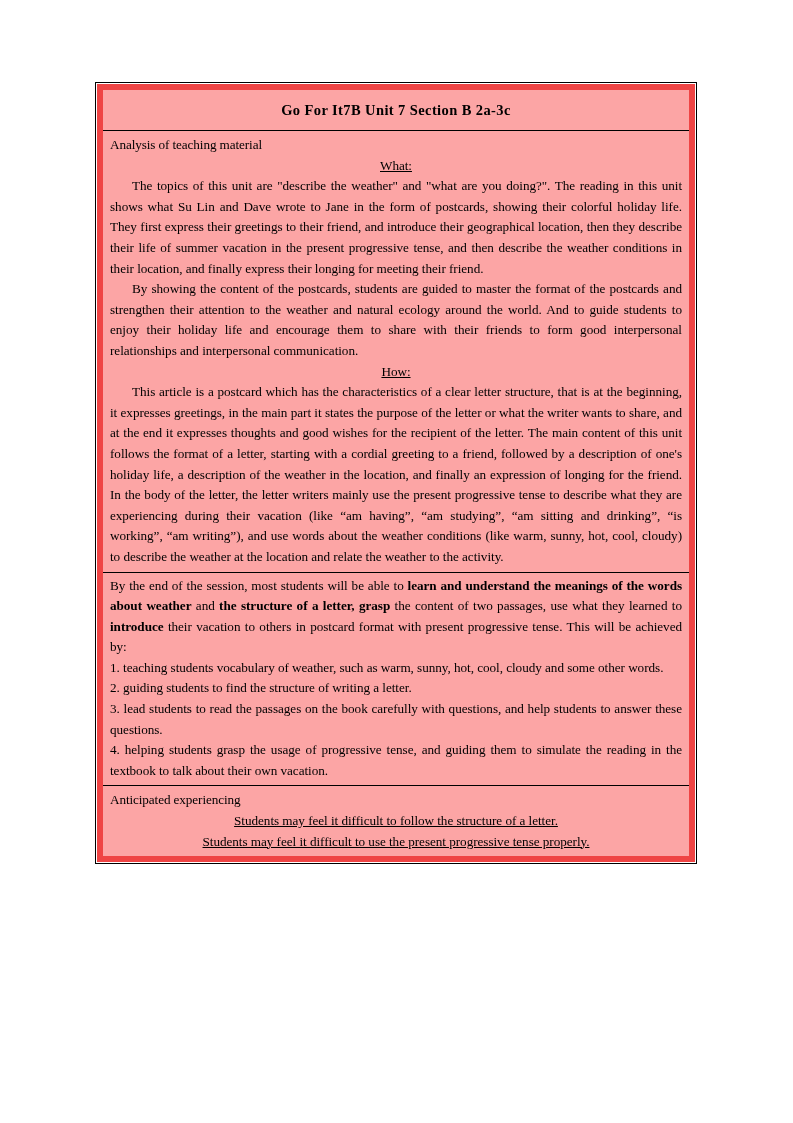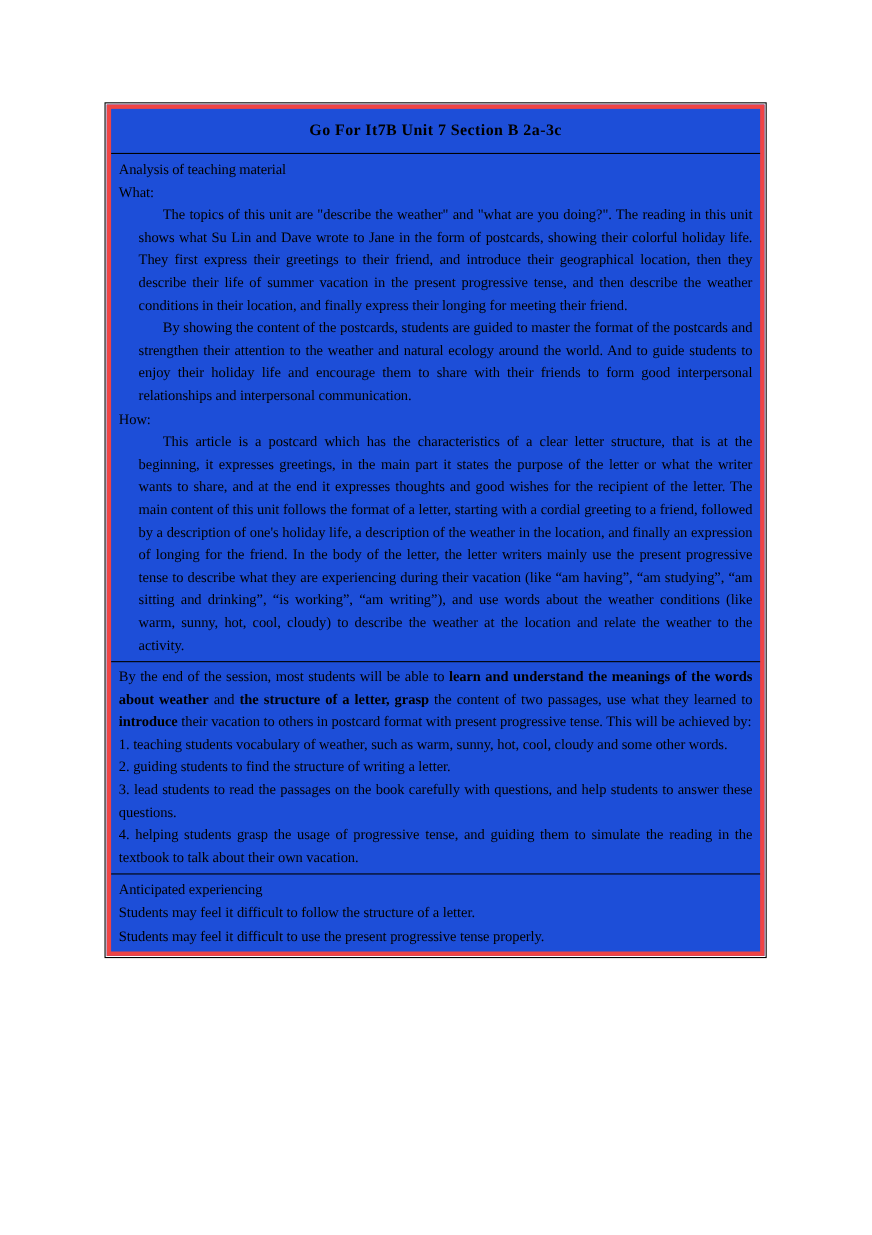--- a/index.html
+++ b/index.html
@@ -21,27 +21,27 @@
     left: 0; top: 0;
     width: 793px;
     height: 1123px;
     background: #ffffff;
   }
 
   
   .plan-table {
     position: absolute;
     left: 97px;
-    top: 95px;
+    top: 84px;
     width: 598px;
     box-sizing: border-box;
-    border: 4px solid #ef4444;
+    border: 6px solid #ef4444;
     outline: 1px solid #000;
     outline-offset: 1px;
-    background: #1d4ed8;
+    background: #fca5a5;
   }
 
   .row {
     border-bottom: 1px solid #000;
   }
   .row:last-child { border-bottom: none; }
 
   .title-cell {
     text-align: center;
     font-weight: bold;
@@ -64,23 +64,23 @@
   }
 
   p.body {
     margin: 0;
     font-size: 13.2px;
     line-height: 20.6px;
     text-align: justify;
     text-justify: inter-word;
     letter-spacing: -0.05px;
   }
-  p.body.nj { text-align: left; }
+  p.body.nj { text-align: center; text-decoration: underline; }
 
-  p.indent { text-indent: 22px; margin-left: 18px; }
+  p.indent { text-indent: 22px; }
 
   .b { font-weight: bold; }
 
   
   .cell p.body + p.body { margin-top: 0; }
 </style>
 </head>
 <body>
 
 <div class="page">

